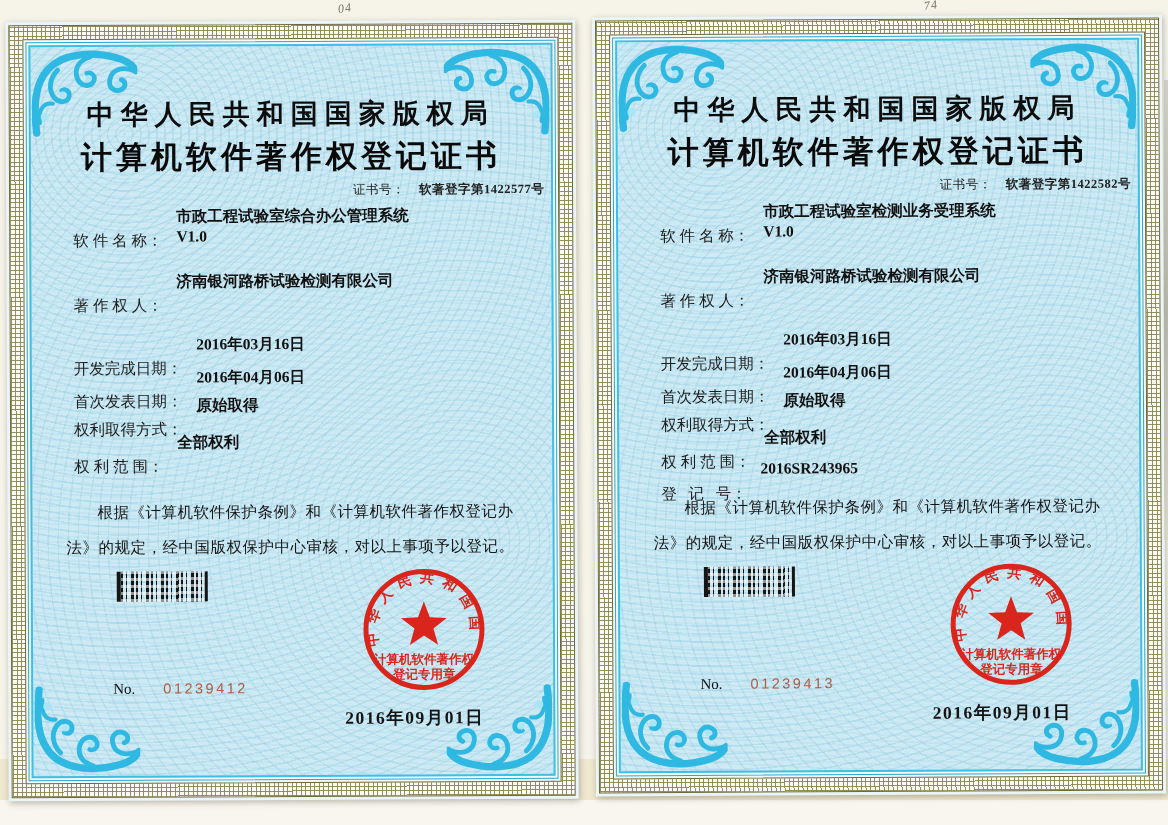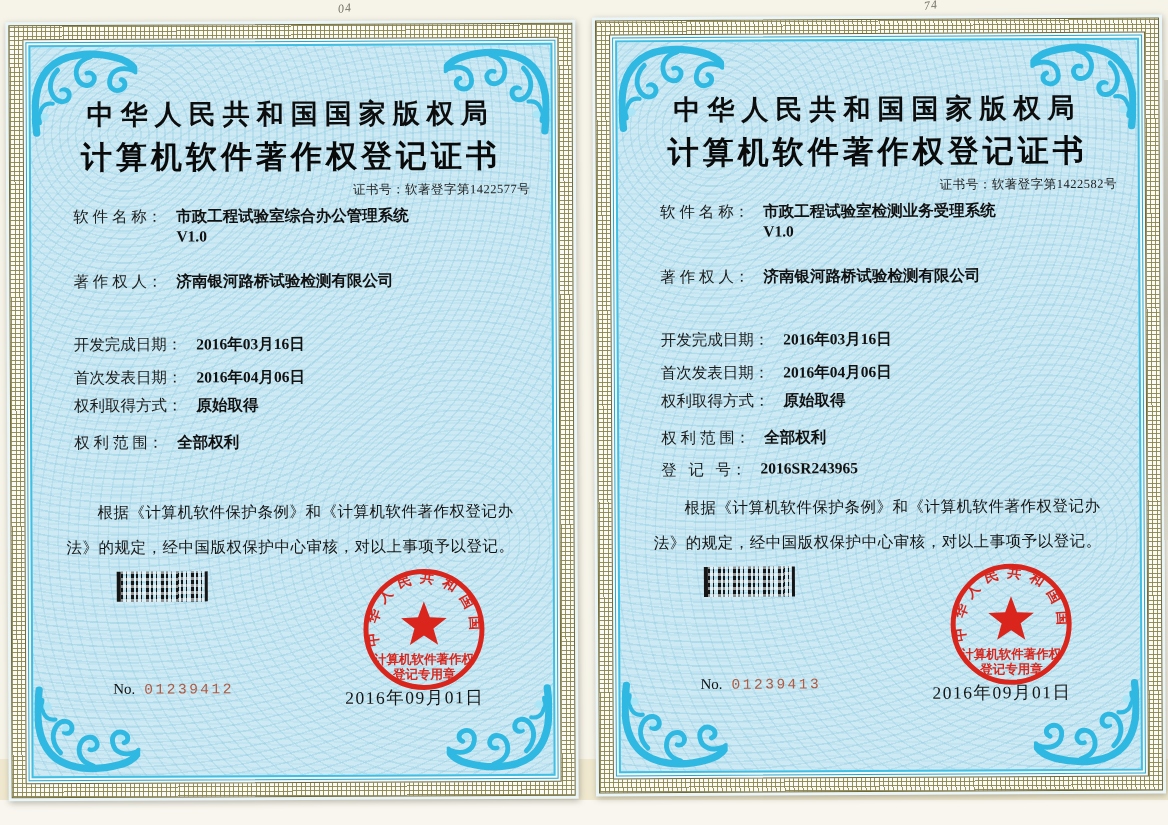--- a/index.html
+++ b/index.html
@@ -41,44 +41,44 @@
   .corner.bl{left:1px; bottom:1px; transform:scaleY(-1);}
   .corner.br{right:1px; bottom:1px; transform:scale(-1,-1);}
 
   
   .authority{position:absolute; left:0; right:0; top:50px; text-align:center;
     font-size:27px; font-weight:700; letter-spacing:7px; color:#0d0d0d; white-space:nowrap;}
   .cert-title{position:absolute; left:0; right:0; top:90px; text-align:center;
     font-size:31px; font-weight:700; letter-spacing:4px; color:#0a0a0a; white-space:nowrap;}
   .cert-no{position:absolute; left:322px; top:136px; font-size:12.5px; color:#222;
     letter-spacing:.5px; white-space:nowrap;}
-  .cert-no .val{}
+  .cert-no .val{margin-left:14px;font-weight:bold;}
 
   .frow{position:absolute; left:42px; white-space:nowrap;}
-  .frow .flabel{display:inline-block; font-size:15.5px; color:#1c1c1c; white-space:pre; vertical-align:top;}
+  .frow .flabel{display:inline-block; font-size:15.5px; color:#1c1c1c; white-space:pre; vertical-align:top;margin-top:24px;}
   .frow .fval{display:inline-block; font-size:15.5px; font-weight:700; color:#111; margin-left:10px; vertical-align:top;}
   .frow .fval .l2{display:block; font-weight:700;}
   .r0{top:160px;} .r1{top:225px;} .r2{top:288px;} .r3{top:321px;}
   .r4{top:349px;} .r5{top:386px;text-align:right;} .r6{top:418px;}
 
   .statement{position:absolute; left:34px; right:30px; top:448px; margin:0;
     font-size:15.5px; line-height:35px; color:#151515; text-indent:2em; letter-spacing:.5px;}
 
   .barcode{position:absolute; left:84px; top:525px; width:84px; height:30px;
     border-left:4px solid #151515; border-right:3px solid #151515;
     background:
       repeating-linear-gradient(0deg, rgba(250,250,250,.55) 0 3px, rgba(0,0,0,0) 3px 7px),
       repeating-linear-gradient(90deg, #161616 0 2px, rgba(0,0,0,0) 2px 5px, #161616 5px 6px, rgba(0,0,0,0) 6px 10px, #161616 10px 13px, rgba(0,0,0,0) 13px 15px);}
 
   .serial{position:absolute; left:80px; top:634px; font-size:15px; color:#111; white-space:nowrap;}
-  .serial .digits{font-family:Liberation Mono, monospace; font-size:14.5px;
-    color:#b15a41; letter-spacing:2.5px; margin-left:9px;}
+  .serial .digits{font-family:Liberation Sans, sans-serif; font-size:14.5px;
+    color:#b15a41; letter-spacing:2.5px; margin-left:28px;}
 
   .seal{position:absolute; left:311px; top:512px; width:160px; height:152px;}
-  .issue-date{position:absolute; left:312px; top:640px; font-size:17.5px; font-weight:400;
+  .issue-date{position:absolute; left:312px; top:660px; font-size:17.5px; font-weight:700;
     color:#141414; letter-spacing:1.5px; white-space:nowrap; z-index:3;}
 
   svg text{font-family:"Liberation Serif", serif;}
   .defs-holder{position:absolute; width:0; height:0; overflow:hidden;}
 </style>
 </head>
 <body>
 
 <svg class="defs-holder" aria-hidden="true">
   <symbol id="flourish" viewBox="0 0 130 110">

